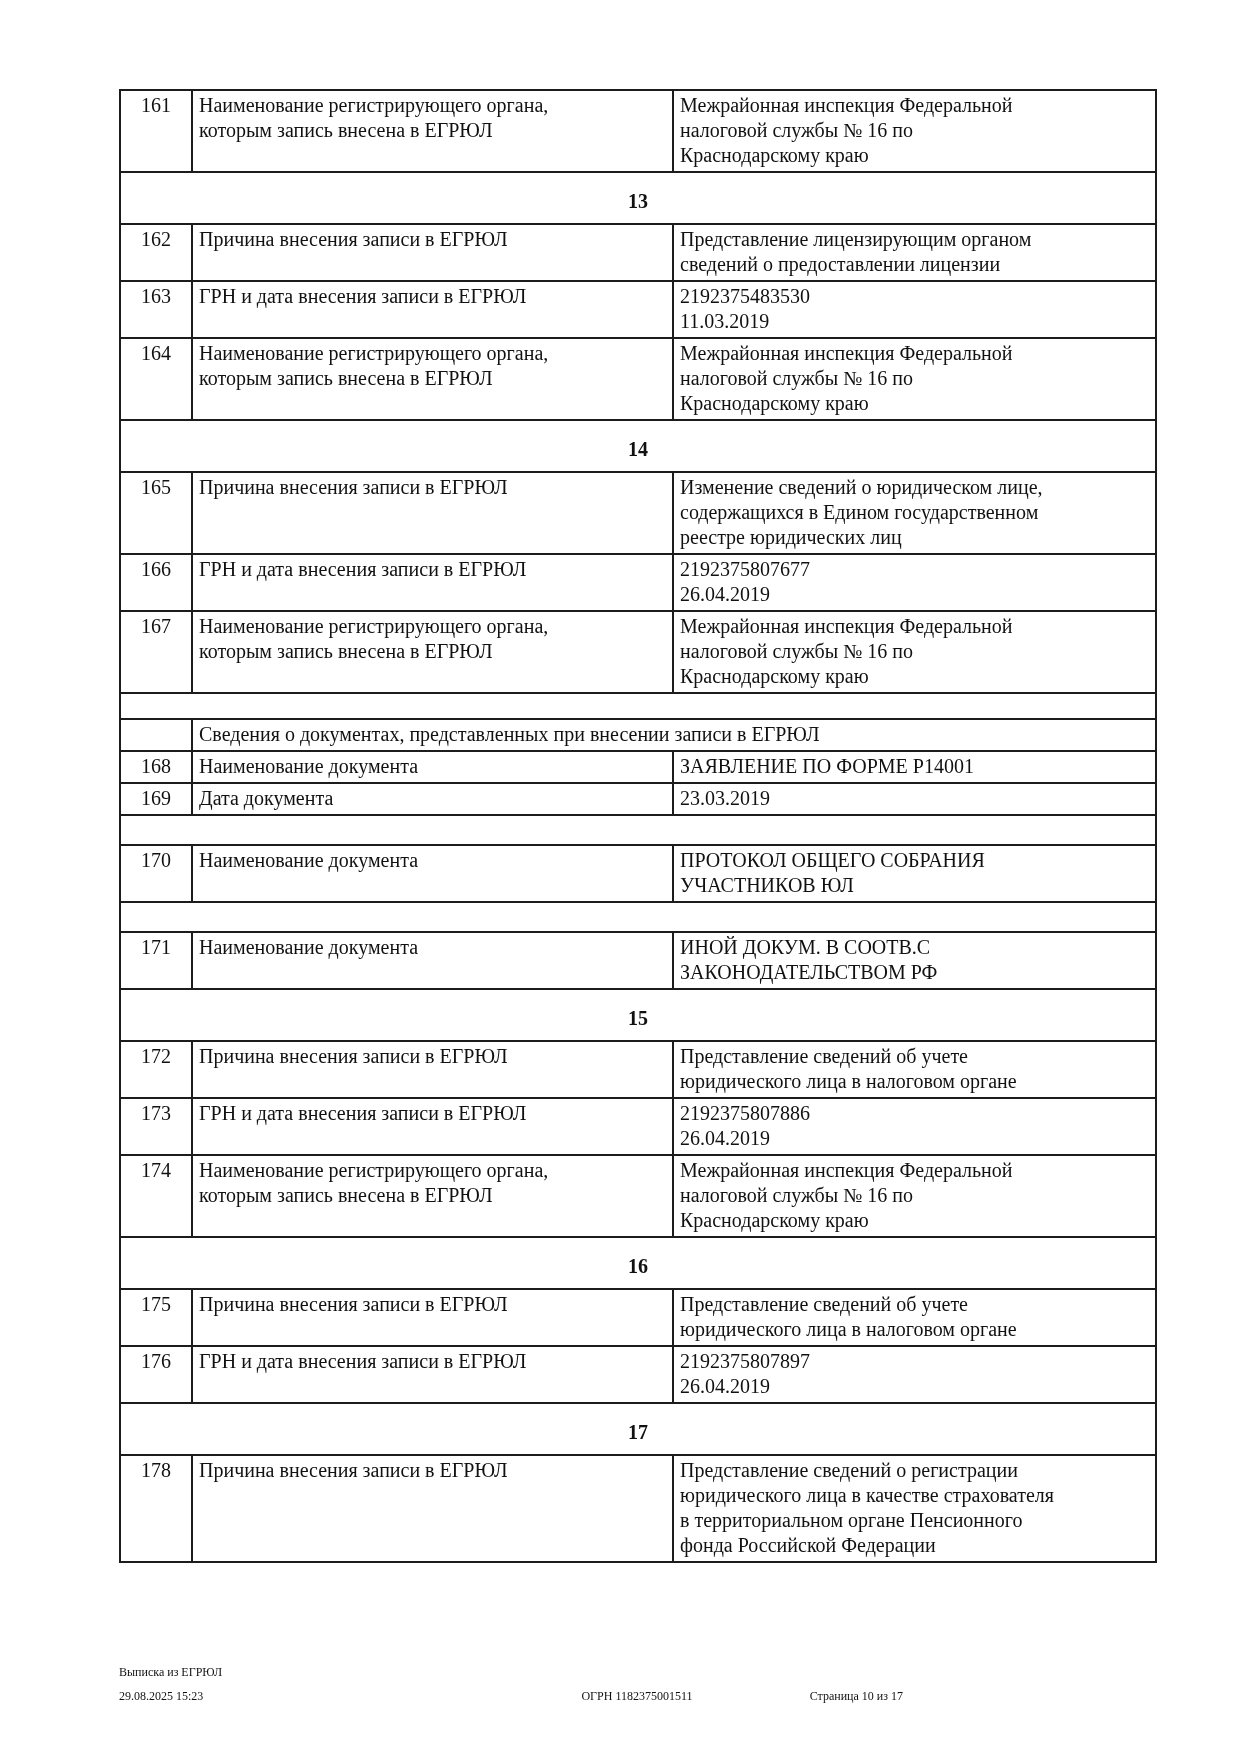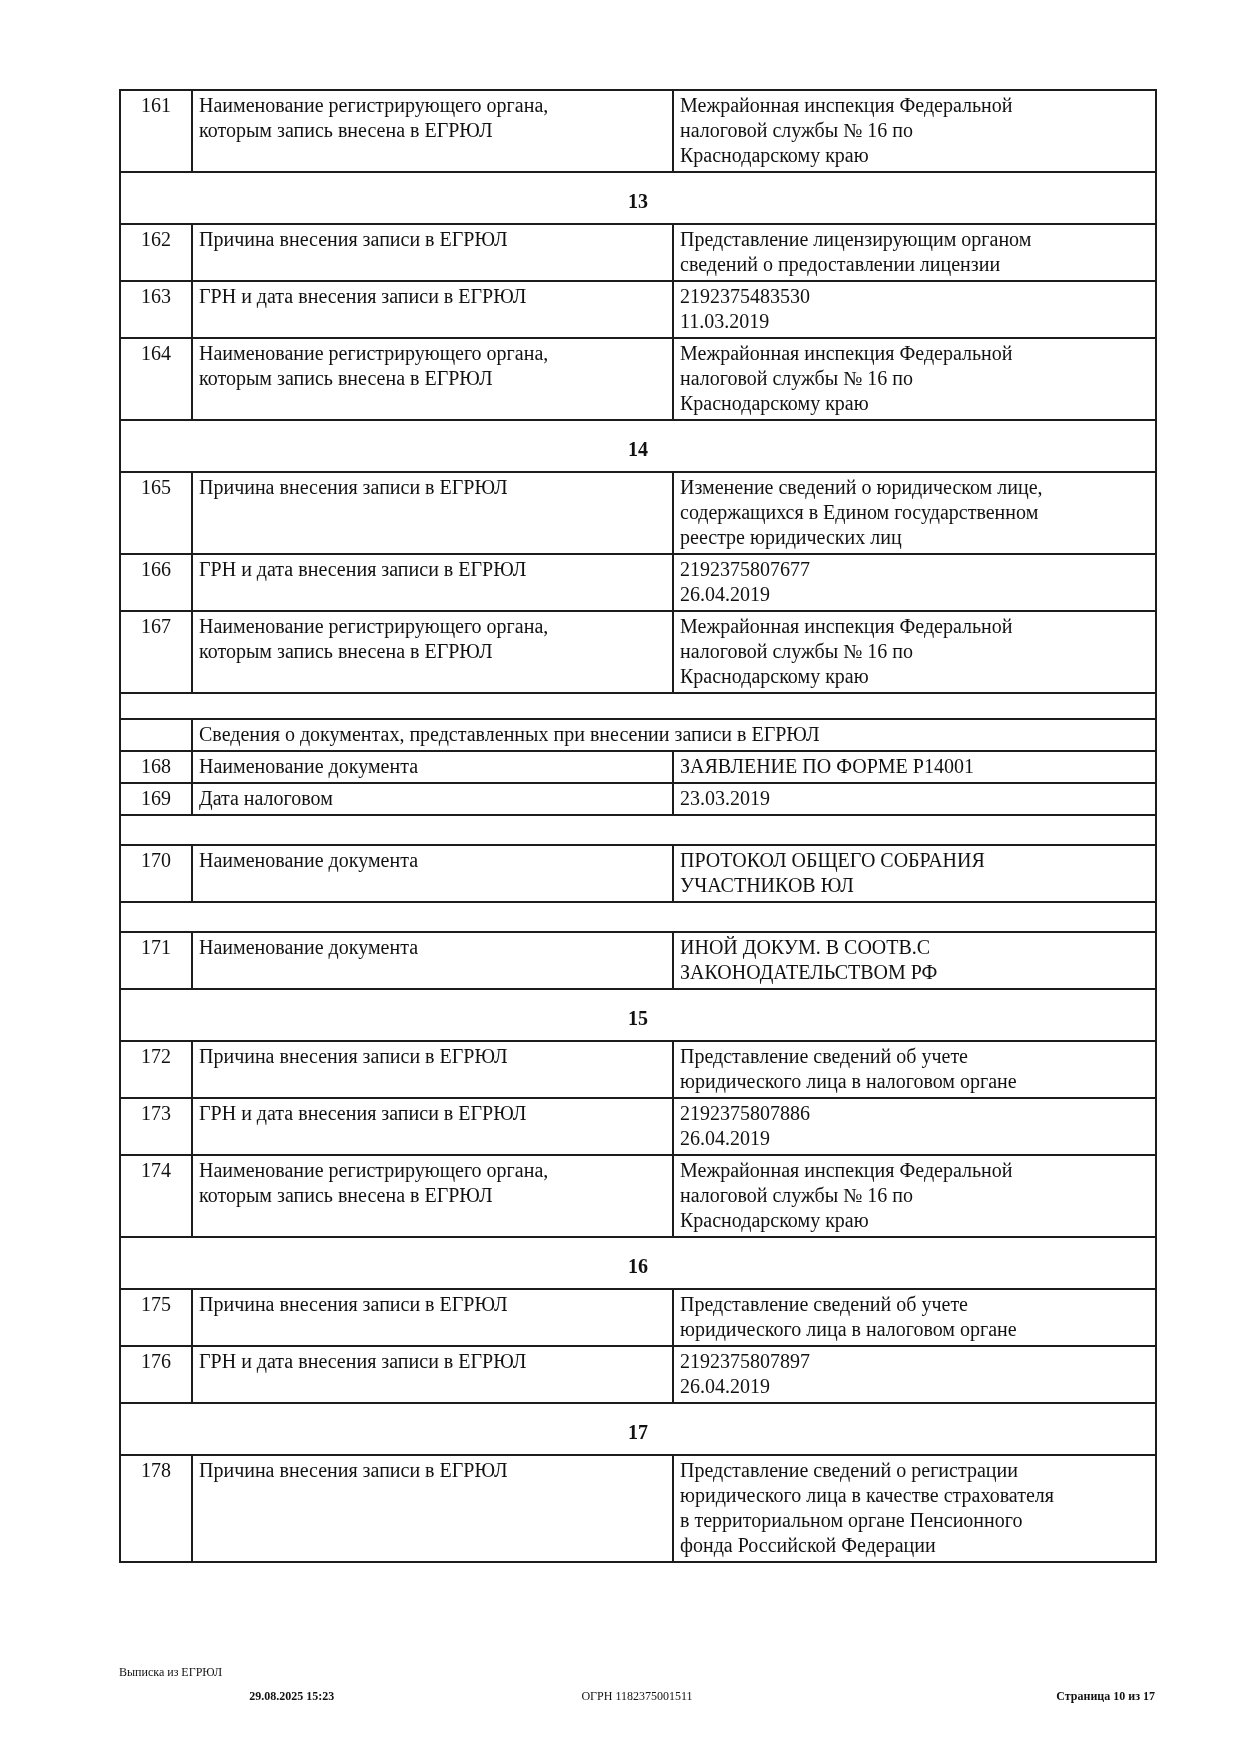--- a/index.html
+++ b/index.html
@@ -54,23 +54,23 @@
     top:1660px;
     width:1036px;
     font-size:12px;
     line-height:24px;
   }
   .footer-line2{
     display:flex;
     justify-content:space-between;
     align-items:baseline;
   }
-  .footer-line2 .f-left{ flex:1; text-align:center;font-weight:bold; }
+  .footer-line2 .f-left{ flex:1; text-align:left; }
   .footer-line2 .f-center{ flex:1; text-align:center; }
-  .footer-line2 .f-right{ flex:1; text-align:right;font-weight:bold; }
+  .footer-line2 .f-right{ flex:1; text-align:left; }
 </style>
 </head>
 <body>
 
 <div class="page">
 
   <table class="egrul">
     <colgroup>
       <col style="width:72px">
       <col style="width:481px">
@@ -139,21 +139,21 @@
         <td class="num"></td>
         <td colspan="2">Сведения о документах, представленных при внесении записи в ЕГРЮЛ</td>
       </tr>
       <tr>
         <td class="num">168</td>
         <td>Наименование документа</td>
         <td>ЗАЯВЛЕНИЕ ПО ФОРМЕ Р14001</td>
       </tr>
       <tr>
         <td class="num">169</td>
-        <td>Дата налоговом</td>
+        <td>Дата документа</td>
         <td>23.03.2019</td>
       </tr>
       <tr class="spacer tall">
         <td colspan="3"></td>
       </tr>
       <tr>
         <td class="num">170</td>
         <td>Наименование документа</td>
         <td>ПРОТОКОЛ ОБЩЕГО СОБРАНИЯ
 УЧАСТНИКОВ ЮЛ</td>

